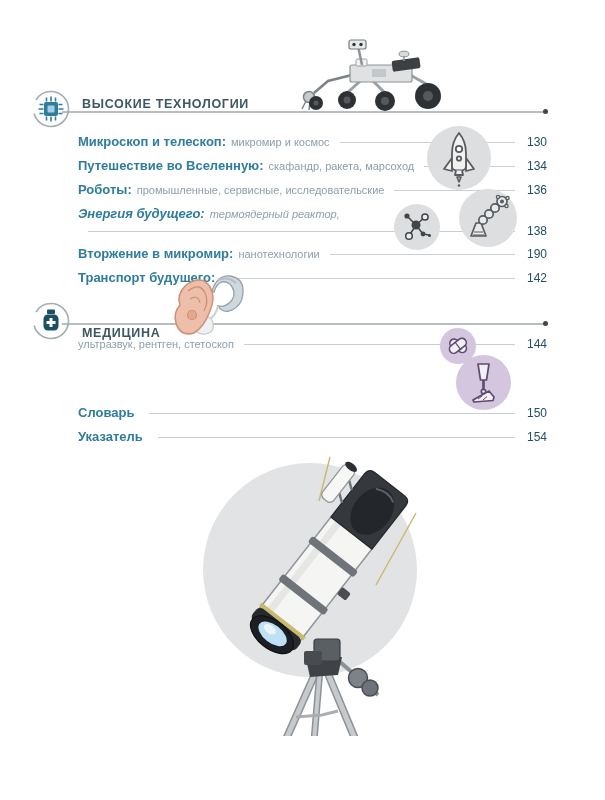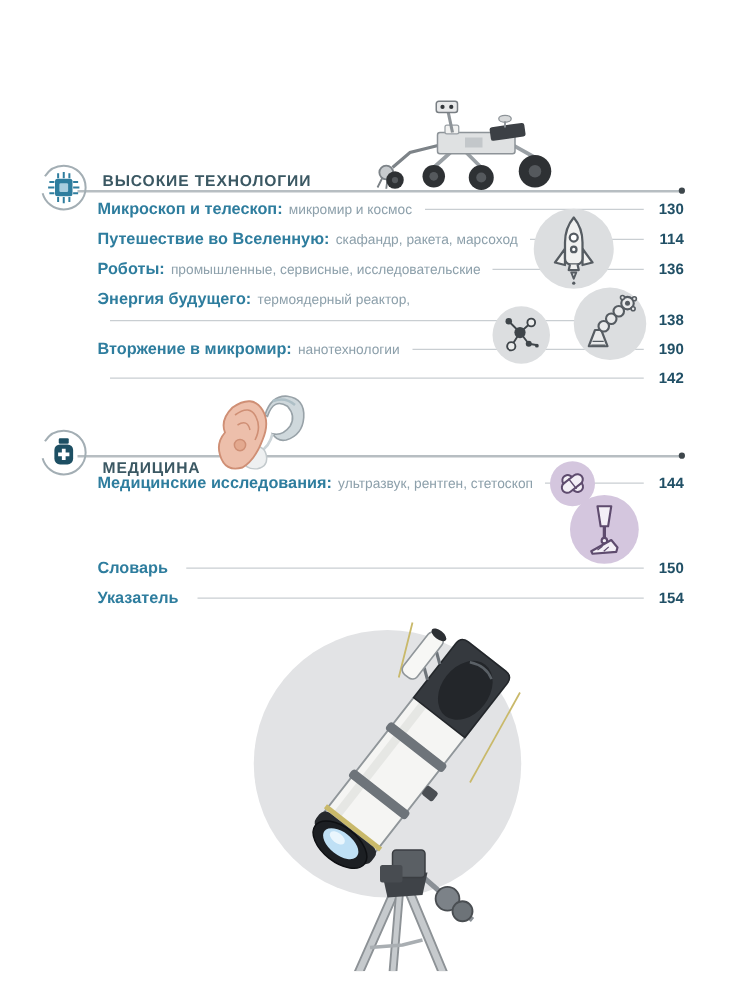--- a/index.html
+++ b/index.html
@@ -1,33 +1,33 @@
 <!DOCTYPE html>
 <html><head>
 <meta charset="utf-8">
 <style>
   * { margin:0; padding:0; box-sizing:border-box; }
   html,body { background:#ffffff; }
   body { font-family:"Liberation Sans", sans-serif; }
-  .page { position:relative; width:605px; height:736px; background:#ffffff; overflow:hidden;margin-top:41px; }
+  .page { position:relative; width:605px; height:736px; background:#ffffff; overflow:hidden; }
 
   .abs { position:absolute; }
 
   .sec-title { position:absolute; font-weight:bold; font-size:12.5px; color:#3b5863; letter-spacing:.7px; z-index:1; }
   .sec-line { position:absolute; height:2px; background:#b7bec2; z-index:0; }
   .sec-dot { position:absolute; width:5px; height:5px; border-radius:50%; background:#3e474c; z-index:1; }
 
   .toc { position:absolute; left:78px; width:469px; z-index:1; }
   .toc-row { display:flex; align-items:baseline; height:18px; margin-bottom:6px; white-space:nowrap; }
-  .toc-row.tight { margin-bottom:0; }
+  .toc-row.tight { margin-bottom:0;font-style:italic; }
   .toc-row.cont { margin-bottom:4px; }
   .t { font-weight:bold; font-size:13px; color:#2e7d9e; margin-right:5px; }
   .d { font-size:11px; color:#8da0ab; }
   .leader { flex:1; border-bottom:1.4px solid #c9ced2; margin:0 8px 0 10px; transform:translateY(-3px); min-width:12px; }
-  .num { font-weight:bold; font-size:12px; color:#215066; min-width:24px; text-align:right; }
+  .num { font-weight:normal; font-size:12px; color:#215066; min-width:24px; text-align:right; }
 
   .badge { position:absolute; border-radius:50%; display:flex; align-items:center; justify-content:center; z-index:2; }
   .badge.gray { background:#dcdee0; }
   .badge.purple { background:#d4c6de; }
 
   .illus { position:absolute; z-index:2; }
 </style>
 </head>
 <body>
 
@@ -73,32 +73,32 @@
       <path d="M16.5,13.5 L16.5,9.5 M21,13.5 L21,8.5 M25.5,13.5 L25.5,9.5"></path>
       <path d="M16.5,28.5 L16.5,32.5 M21,28.5 L21,33.5 M25.5,28.5 L25.5,32.5"></path>
       <path d="M13.5,16.5 L9.5,16.5 M13.5,21 L8.5,21 M13.5,25.5 L9.5,25.5"></path>
       <path d="M28.5,16.5 L32.5,16.5 M28.5,21 L33.5,21 M28.5,25.5 L32.5,25.5"></path>
     </g>
   </svg>
   <div class="sec-title" style="left:82px; top:97px;">ВЫСОКИЕ ТЕХНОЛОГИИ</div>
   <div class="sec-line" style="left:62px; top:111px; width:483px;"></div>
   <div class="sec-dot" style="left:543px; top:109px;"></div>
 
-  <div class="toc" style="top:118px;">
+  <div class="toc" style="top:134px;">
     <div class="toc-row">
       <span class="t">Микроскоп и телескоп:</span>
       <span class="d">микромир и космос</span>
       <span class="leader"></span>
       <span class="num">130</span>
     </div>
     <div class="toc-row">
       <span class="t">Путешествие во Вселенную:</span>
       <span class="d">скафандр, ракета, марсоход</span>
       <span class="leader"></span>
-      <span class="num">114</span>
+      <span class="num">134</span>
     </div>
     <div class="toc-row">
       <span class="t">Роботы:</span>
       <span class="d">промышленные, сервисные, исследовательские</span>
       <span class="leader"></span>
       <span class="num">136</span>
     </div>
     <div class="toc-row tight">
       <span class="t">Энергия будущего:</span>
       <span class="d">термоядерный реактор,</span>
@@ -107,20 +107,21 @@
       <span class="leader"></span>
       <span class="num">138</span>
     </div>
     <div class="toc-row">
       <span class="t">Вторжение в микромир:</span>
       <span class="d">нанотехнологии</span>
       <span class="leader"></span>
       <span class="num">190</span>
     </div>
     <div class="toc-row">
+      <span class="t">Транспорт будущего:</span>
       <span class="leader"></span>
       <span class="num">142</span>
     </div>
   </div>
 
   <div class="badge gray" style="left:427px; top:126px; width:64px; height:64px;">
     <svg width="64" height="64" viewBox="0 0 64 64">
       <g fill="#f1f1f0" stroke="#565c62" stroke-width="1.8" stroke-linejoin="round">
         <path d="M25,32 L17,43 L25,45 Z"></path>
         <path d="M39,32 L47,43 L39,45 Z"></path>
@@ -188,21 +189,20 @@
     <path d="M34,46 Q45,43 47,52 Q49,61 40,63 Q29,64 29,55 Q29,48 34,46 Z" fill="#eef0f1" stroke="#c3cacd" stroke-width="1.2"></path>
 
     <path d="M20,14 Q36,3 44,16 Q50,26 44,40 Q38,56 28,62 Q14,66 10,52 Q7,42 14,34 Q10,24 20,14 Z" fill="#edbfab" stroke="#cf8f75" stroke-width="1.5"></path>
     <path d="M22,20 Q34,11 39,22 Q43,30 38,40" fill="none" stroke="#cf8f75" stroke-width="1.3"></path>
     <path d="M24,28 Q32,23 34,32" fill="none" stroke="#cf8f75" stroke-width="1.2"></path>
     <circle cx="26" cy="44" r="4.5" fill="#e3a98f" stroke="#cf8f75" stroke-width="1.2"></circle>
   </svg>
 
   <div class="toc" style="top:337px;">
     <div class="toc-row">
-      <span class="t">Медицинские исследования:</span>
       <span class="d">ультразвук, рентген, стетоскоп</span>
       <span class="leader"></span>
       <span class="num">144</span>
     </div>
   </div>
 
   <div class="badge purple" style="left:440px; top:328px; width:36px; height:36px;">
     <svg width="36" height="36" viewBox="0 0 36 36">
       <g fill="#f3eff6" stroke="#5e4b6e" stroke-width="1.6">
         <rect x="9" y="13.5" width="18" height="8.5" rx="4.25" transform="rotate(32 18 18)"></rect>

